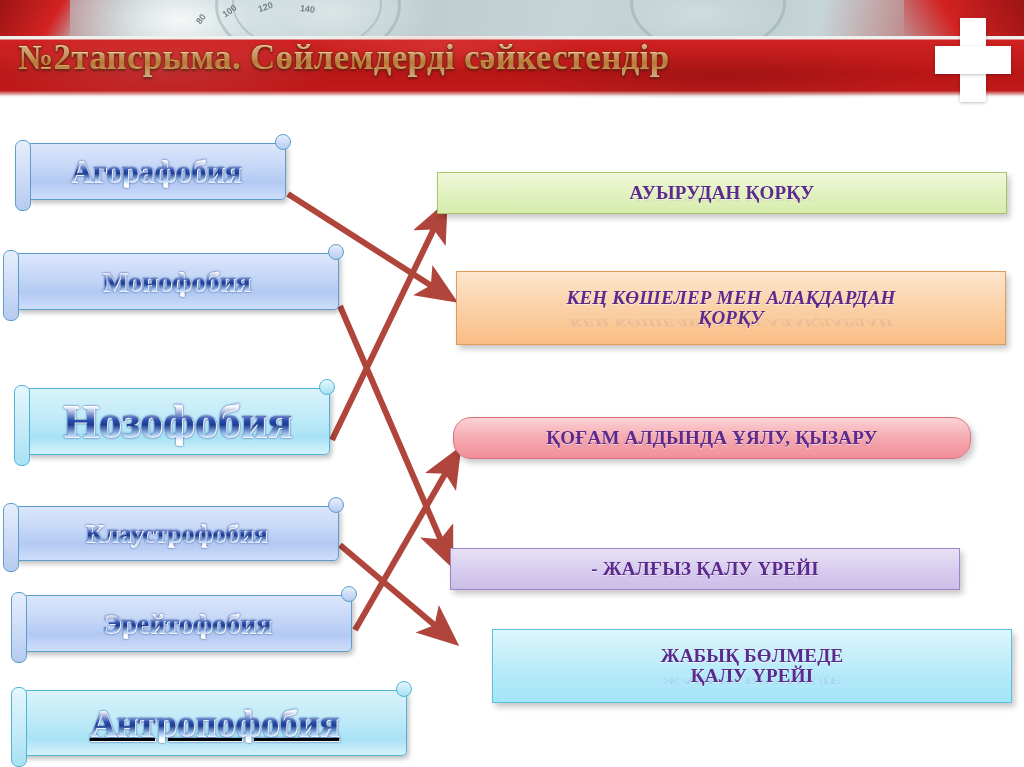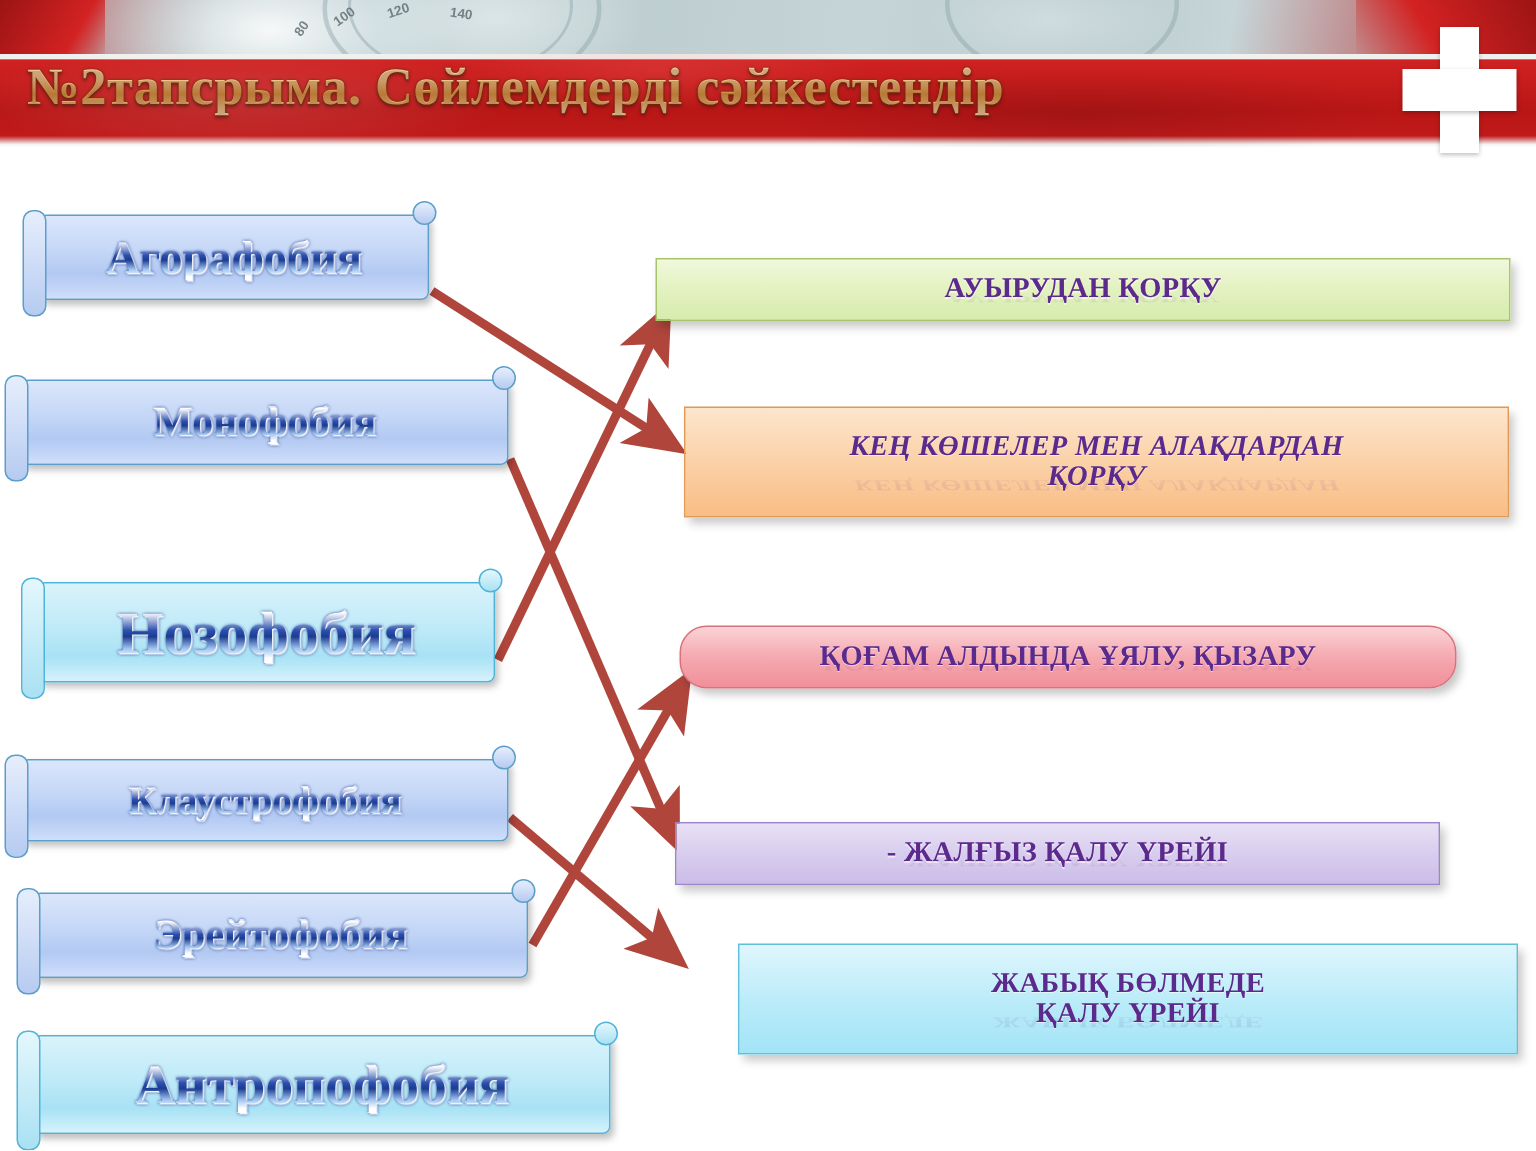--- a/index.html
+++ b/index.html
@@ -179,33 +179,33 @@
         <span class="scroll-text" style="font-size: 31px;">Агорафобия</span>
       </div>
       <div class="scroll-item sc-blue" style="left: 14px; top: 253px; width: 325px; height: 57px;">
         <span class="curl-l"></span>
         <span class="curl-r"></span>
         <span class="scroll-text" style="font-size: 28px;">Монофобия</span>
       </div>
       <div class="scroll-item sc-cyan" style="left: 25px; top: 388px; width: 305px; height: 67px;">
         <span class="curl-l"></span>
         <span class="curl-r"></span>
-        <span class="scroll-text" style="font-size: 40px;">Нозофобия</span>
+        <span class="scroll-text" style="font-size: 46px;">Нозофобия</span>
       </div>
       <div class="scroll-item sc-blue" style="left: 14px; top: 506px; width: 325px; height: 55px;">
         <span class="curl-l"></span>
         <span class="curl-r"></span>
         <span class="scroll-text" style="font-size: 26px;">Клаустрофобия</span>
       </div>
       <div class="scroll-item sc-blue" style="left: 22px; top: 595px; width: 330px; height: 57px;">
         <span class="curl-l"></span>
         <span class="curl-r"></span>
         <span class="scroll-text" style="font-size: 28px;">Эрейтофобия</span>
       </div>
-      <div class="scroll-item sc-cyan" style="left: 22px; top: 690px; width: 385px; height: 66px;">
+      <div class="scroll-item sc-cyan" style="left: 22px; top: 690px; width: 385px; height: 66px; text-decoration: underline;">
         <span class="curl-l"></span>
         <span class="curl-r"></span>
         <span class="scroll-text" style="font-size: 37px;">Антропофобия</span>
       </div>
     </div>
 
   <div id="answers-layer">
       <div class="ans ans-green" style="left: 437px; top: 172px; width: 570px; height: 42px;">
         <div style="position: relative; width: 100%;">
           <div class="ans-text" style="font-size: 19px; white-space: pre-line;">АУЫРУДАН ҚОРҚУ</div>

